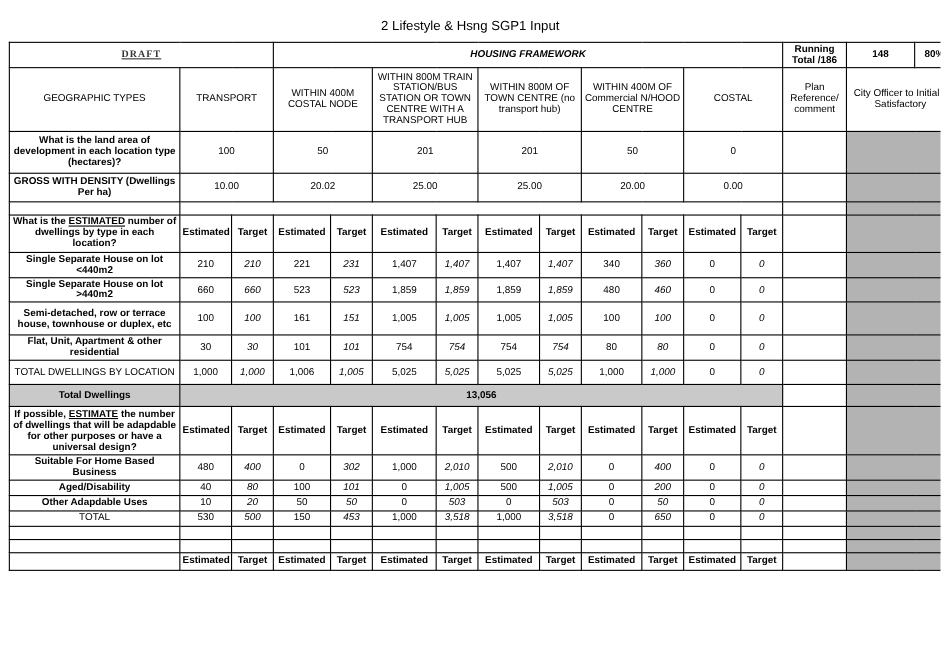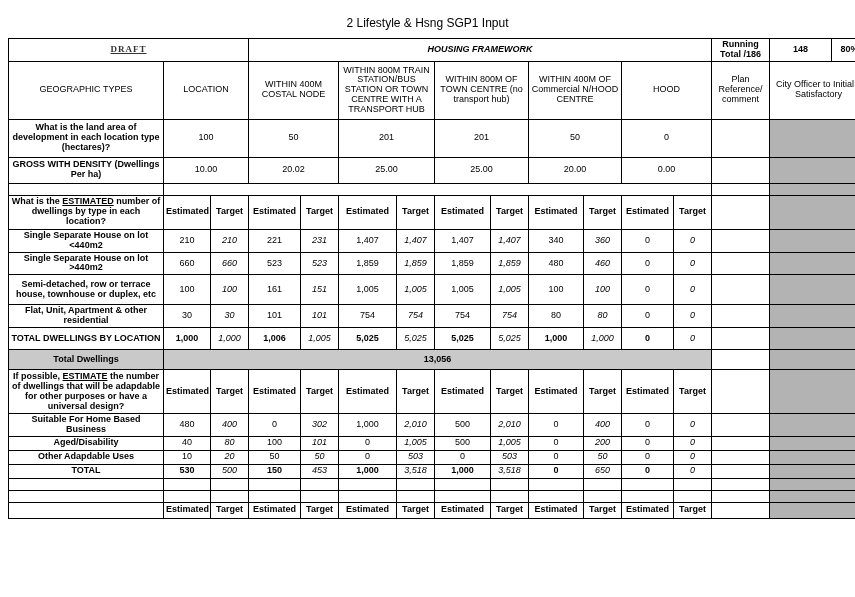--- a/index.html
+++ b/index.html
@@ -15,21 +15,21 @@
   .colhdr{font-size:9px;font-weight:normal;text-align:center;}
   .rowlabel{text-align:left;font-size:9px;font-weight:bold;padding-left:3px;}
   .rowlabel-indent{text-align:right;font-size:9px;font-weight:bold;padding-right:4px;}
   .ital{font-style:italic;}
   .gray{background:#b3b3b3;}
   .lgray{background:#c9c9c9;}
   .big{font-size:11px;font-weight:bold;margin-top:44px;}
   .pct{font-size:12px;font-weight:bold;}
   .num148{font-size:12px;font-weight:bold;}
   .et{font-size:8.5px;font-weight:bold;}
-  .tot{font-weight:bold;margin-top:17px;}
+  .tot{font-weight:normal;margin-top:17px;}
   .ul{text-decoration:underline;}
   .thinrow td{height:9px;}
 </style>
 </head>
 <body>
 
 <div id="page">
 
   <div class="doc-header">2 Lifestyle &amp; Hsng SGP1  Input</div>
 
@@ -57,26 +57,26 @@
         <tr>
       <td class="draft" colspan="3">DRAFT</td>
       <td class="hf" colspan="10">HOUSING FRAMEWORK</td>
       <td class="hdr-small" rowspan="1">Running Total /186</td>
       <td class="num148">148</td>
       <td class="pct">80%</td>
     </tr>
 
     <tr style="height:58px">
       <td class="colhdr">GEOGRAPHIC TYPES</td>
-      <td class="colhdr" colspan="2">LOCATION</td>
+      <td class="colhdr" colspan="2">TRANSPORT</td>
       <td class="colhdr" colspan="2">WITHIN 400M COSTAL NODE</td>
       <td class="colhdr" colspan="2">WITHIN 800M TRAIN STATION/BUS STATION OR TOWN CENTRE WITH A TRANSPORT HUB</td>
       <td class="colhdr" colspan="2">WITHIN 800M OF TOWN CENTRE (no transport hub)</td>
       <td class="colhdr" colspan="2">WITHIN 400M OF Commercial N/HOOD CENTRE</td>
-      <td class="colhdr" colspan="2">HOOD</td>
+      <td class="colhdr" colspan="2">COSTAL</td>
       <td class="colhdr">Plan Reference/ comment</td>
       <td class="colhdr" colspan="2">City Officer to Initial if Satisfactory</td>
     </tr>
 
     <tr style="height:38px">
       <td class="rowlabel">What is the land area of development in each location type (hectares)?</td>
       <td colspan="2">100</td>
       <td colspan="2">50</td>
       <td colspan="2">201</td>
       <td colspan="2">201</td>

